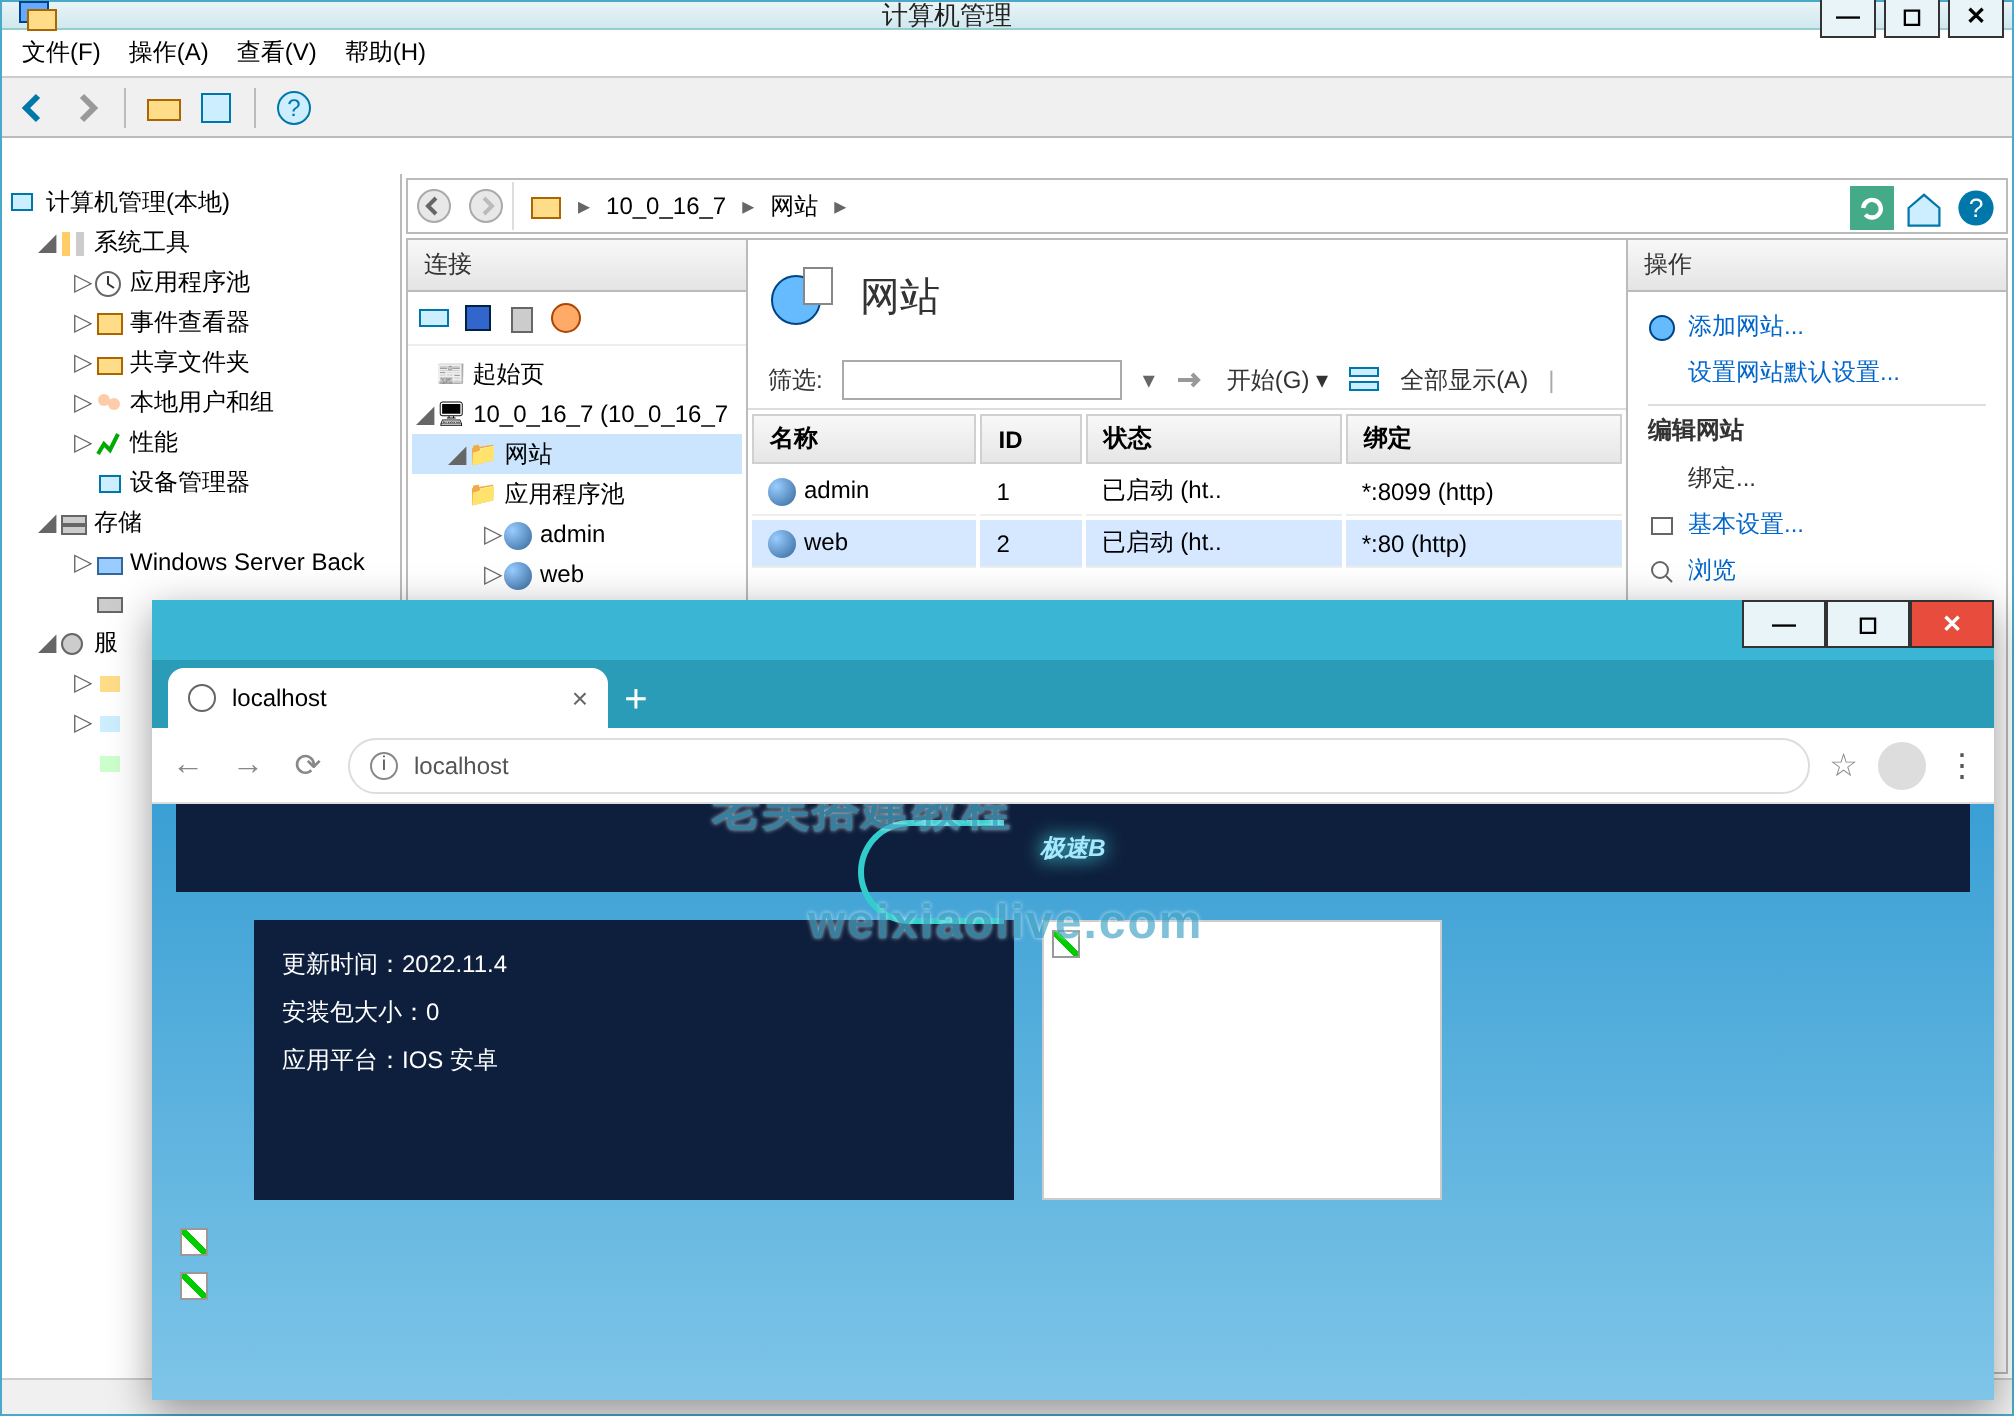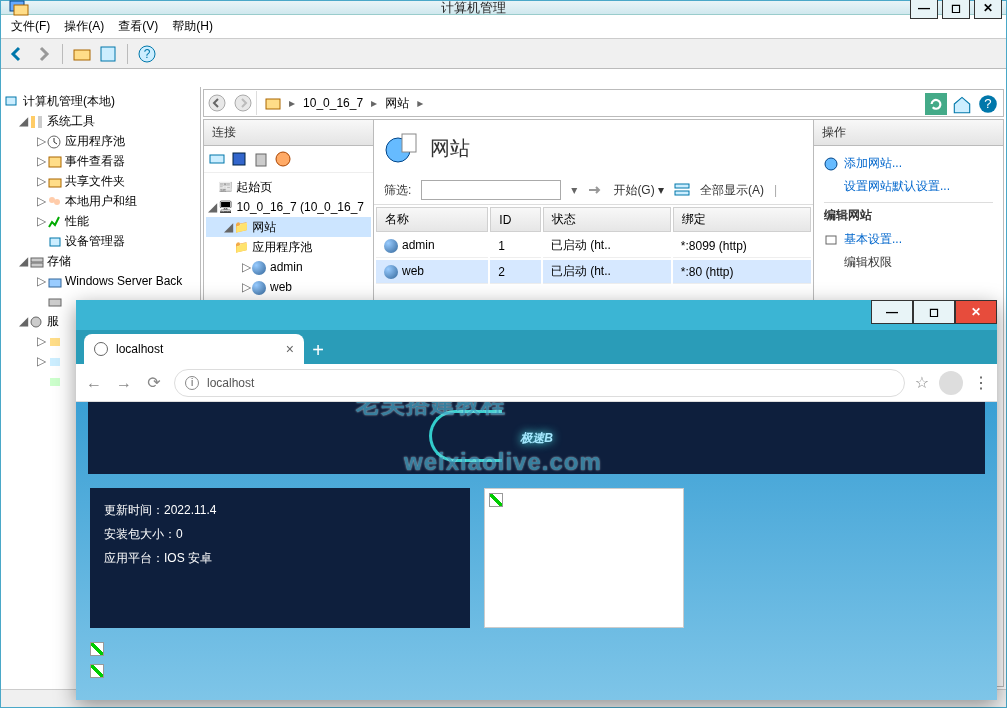--- a/index.html
+++ b/index.html
@@ -54,21 +54,21 @@
 .centerpane { flex:1; display:flex; flex-direction:column; }
 .centerpane .bigtitle { display:flex; align-items:center; gap:10px; padding: 10px; }
 .centerpane .bigtitle .bigico { width:36px; height:36px; }
 .centerpane .bigtitle .txt { font-size: 20px; color:#333; }
 .filterrow { display:flex; align-items:center; padding: 4px 10px; gap: 10px; border-bottom:1px solid #ddd; }
 .filterrow .lbl { color:#333; }
 .filterrow .inp { flex:0 0 140px; height:20px; border:1px solid #aaa; }
 .filterrow .link { color:#333; }
 .filterrow .fico { width:16px; height:16px; }
 .sitetable { width:100%; }
-.sitetable th { text-align:left; font-weight:normal; background:linear-gradient(#f8f8f8,#e6e6e6); border:1px solid #d0d0d0; padding:3px 8px; font-size:12px; }
+.sitetable th { text-align:left; font-weight:bold; background:linear-gradient(#f8f8f8,#e6e6e6); border:1px solid #d0d0d0; padding:3px 8px; font-size:12px; }
 .sitetable td { padding:3px 8px; border-bottom:1px solid #eee; font-size:12px; }
 .sitetable tr.sel td { background:#d6e8ff; }
 .globe { width:14px; height:14px; display:inline-block; border-radius:50%; background: radial-gradient(circle at 30% 30%, #9cf, #369); vertical-align:middle; margin-right:4px; }
 
 .actionpane { width: 190px; border-left:1px solid #bbb; background:#fff; }
 .actionpane .section { padding: 6px 10px; }
 .actionpane .link { color:#0066cc; display:flex; align-items:center; gap:6px; padding:3px 0; }
 .actionpane .bold { font-weight:bold; color:#333; padding:4px 0; border-top:1px solid #ddd; margin-top:4px; }
 .actionpane .aico { width:14px; height:14px; }
 
@@ -84,24 +84,24 @@
 .browser .newtab { width:28px; height:28px; color:#fff; font-size:20px; display:flex; align-items:center; justify-content:center; }
 .browser .addrbar { height:38px; background:#fff; border-bottom:1px solid #ddd; display:flex; align-items:center; padding:0 8px; gap:10px; }
 .browser .addrbar .navico { color:#888; font-size:16px; width:20px; text-align:center; }
 .browser .addr { flex:1; height:28px; border:1px solid #ddd; border-radius:14px; display:flex; align-items:center; padding:0 10px; gap:8px; color:#555; font-size:13px; }
 .browser .addr .info{ width:14px; height:14px; border:1px solid #888; border-radius:50%; font-size:10px; display:flex; align-items:center; justify-content:center; }
 .browser .star { color:#888; font-size:16px; }
 .browser .avatar { width:24px; height:24px; border-radius:50%; background:#ddd; }
 .browser .more { font-size:16px; color:#555; }
 
 .browser .page { height: calc(100% - 102px); overflow:hidden; position:relative; background: linear-gradient(180deg, #3a9fd4 0%, #7ec5e8 100%); }
-.browser .banner { height:72px; background:#0e1f3d; display:flex; align-items:center; justify-content:center; color:#a5e8ff; font-size:30px; font-weight:bold; font-style:italic; text-shadow: 0 0 10px #5ff; margin:0 12px; position:relative; }
+.browser .banner { height:44px; background:#0e1f3d; display:flex; align-items:center; justify-content:center; color:#a5e8ff; font-size:30px; font-weight:bold; font-style:italic; text-shadow: 0 0 10px #5ff; margin:0 12px; position:relative; }
 .browser .banner::before { content:""; position:absolute; left:38%; top:8px; width:70px; height:46px; border:3px solid #3cc; border-right:none; border-radius: 40px 0 0 40px; }
 .browser .content { display:flex; padding: 14px; gap:14px; }
-.browser .infobox { background:#0e1f3d; color:#fff; padding:10px 14px; width:380px; font-size:13px; line-height:24px; }
+.browser .infobox { background:#0e1f3d; color:#fff; padding:10px 14px; width:380px; font-size:13px; line-height:24px;margin-left:37px; }
 .browser .imgbox { width:200px; height:140px; background:#fff; border:1px solid #ccc; padding:4px; }
 .browser .brokenimg { width:14px; height:14px; display:inline-block; border:1px solid #999; background:linear-gradient(45deg,#fff 40%, #0c0 40%, #0c0 60%, #fff 60%); }
 .browser .belowimgs { padding: 0 14px; display:flex; flex-direction:column; gap:8px; }
 .browser .wmtext { position:absolute; top:-14px; left:280px; font-size:24px; font-weight:bold; color:#4aa8c8; opacity:0.7; letter-spacing:1px; pointer-events:none; z-index:5; text-shadow: 0 0 2px #fff; }
 .browser .wm2 { top:46px;margin-left:48px; }
 .scroll-h { position:absolute; bottom:2px; left:2px; right:20px; height:16px; background:#f0f0f0; border:1px solid #ccc; }
 .scroll-h .thumb{ width:30px; height:100%; background:#ccc; }
 svg{display:block;}
 </style>
 </head>
@@ -357,28 +357,40 @@
                   <svg viewBox="0 0 14 14">
                     <circle cx="7" cy="7" r="6" fill="#6bf" stroke="#048"></circle>
                   </svg>
                 </span>
                 <span>添加网站...</span>
               </div>
             <div class="link" style="padding-left:20px;">
                 <span>设置网站默认设置...</span>
               </div>
             <div class="bold">编辑网站</div>
+            <div class="link" style="color:#333;padding-left:20px;">
+                <span>绑定...</span>
+              </div>
             <div class="link">
                 <span class="aico">
                   <svg viewBox="0 0 14 14">
                     <rect x="2" y="3" width="10" height="8" fill="#fff" stroke="#666"></rect>
                   </svg>
                 </span>
                 <span>基本设置...</span>
               </div>
+            <div class="link">
+                <span class="aico">
+                  <svg viewBox="0 0 14 14">
+                    <circle cx="6" cy="6" r="4" fill="none" stroke="#666"></circle>
+                    <path d="M9 9l3 3" stroke="#666"></path>
+                  </svg>
+                </span>
+                <span>浏览</span>
+              </div>
             <div class="link" style="color:#333;padding-left:20px;">
                 <span>编辑权限</span>
               </div>
           </div>
         </div>
       </div>
     </div>
   </div>
   <div class="scroll-h" style="bottom:2px;left:4px;width:192px;">
       <div class="thumb"></div>

